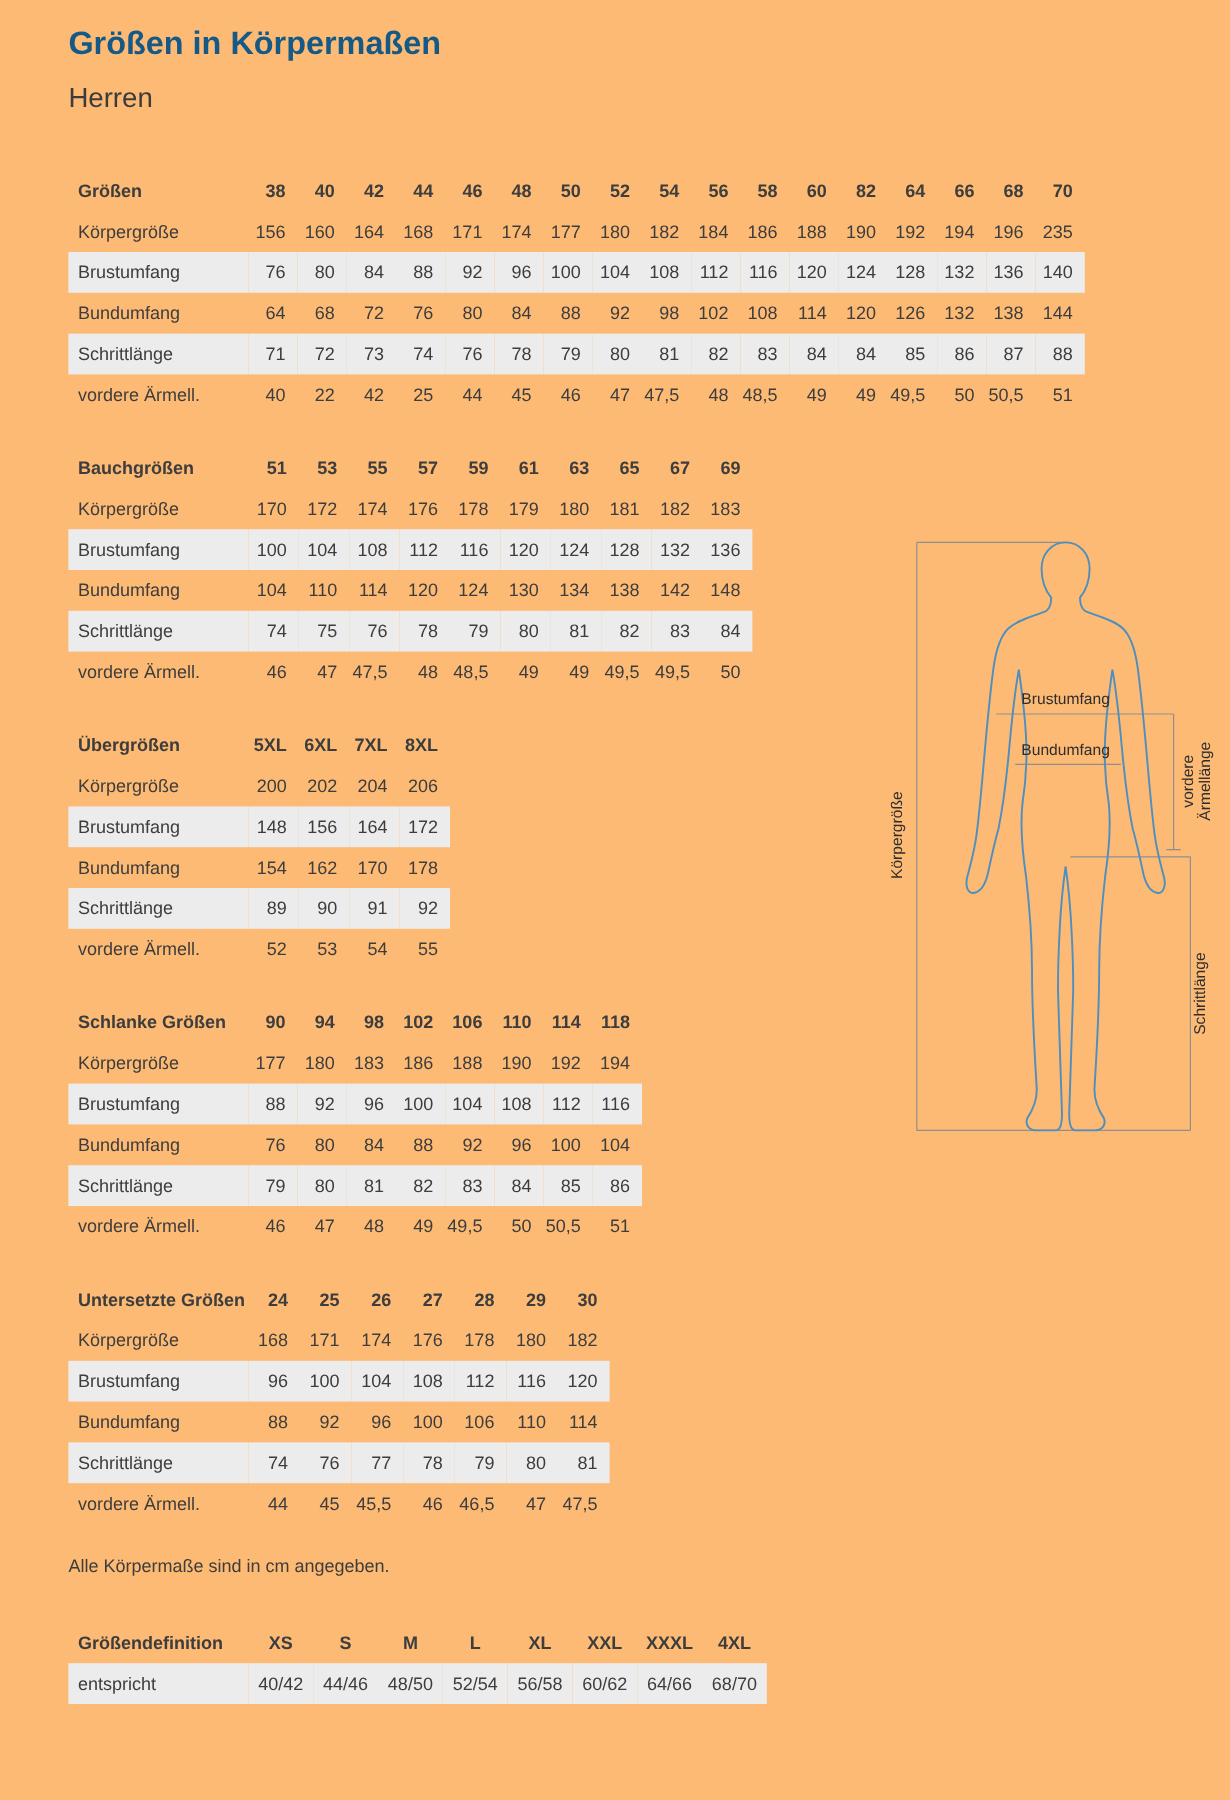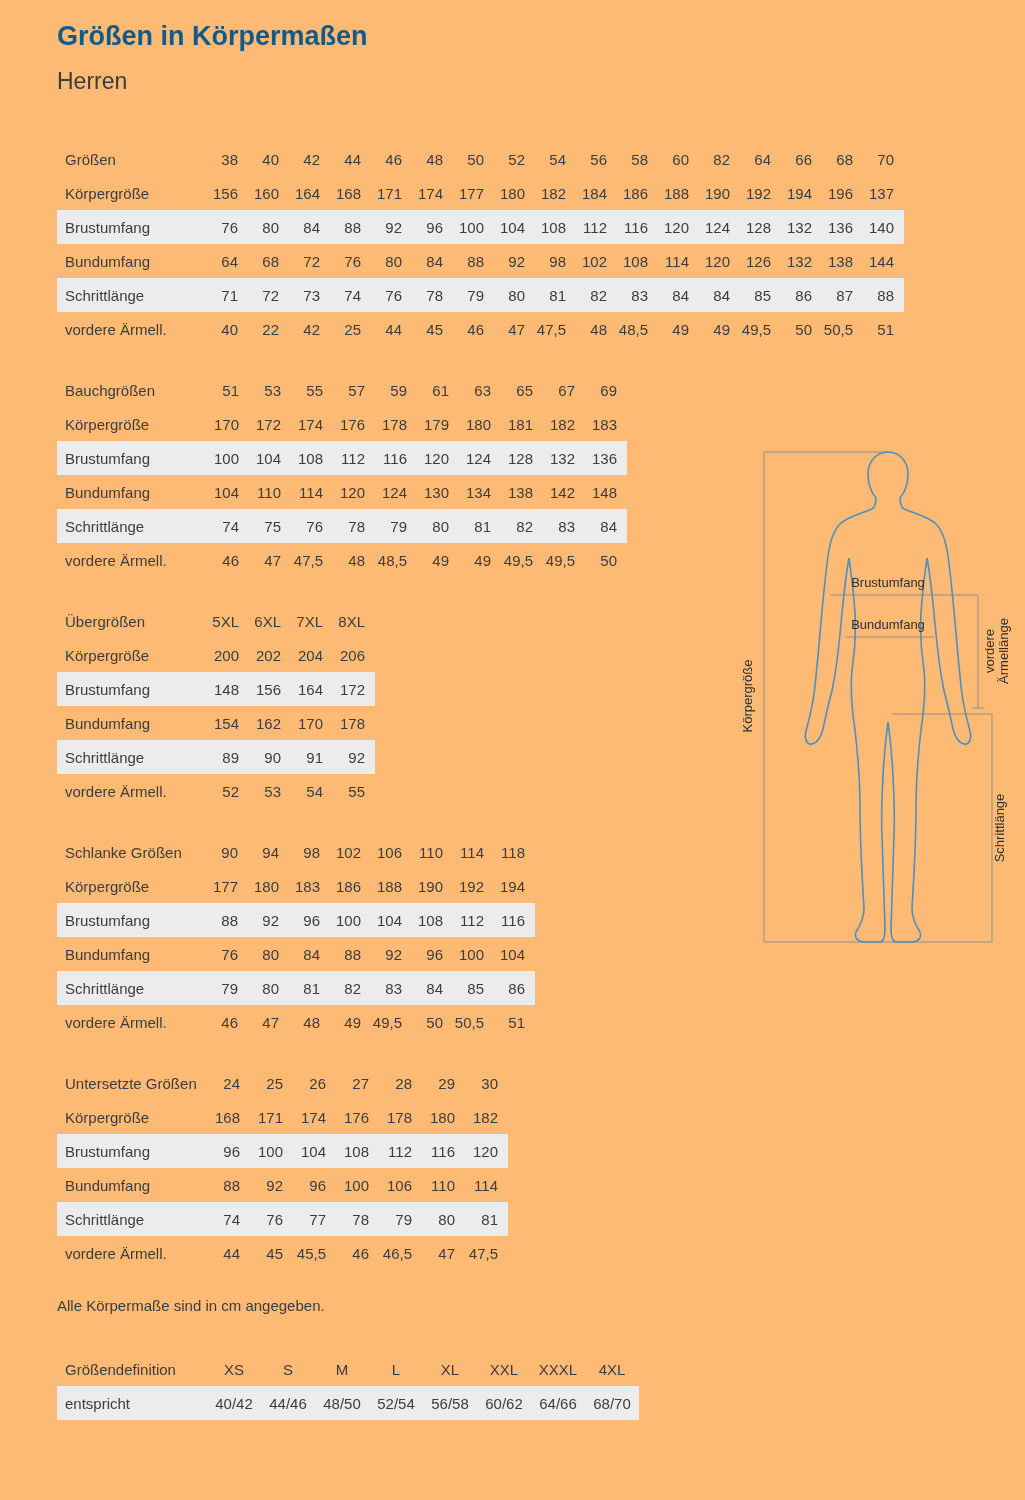--- a/index.html
+++ b/index.html
@@ -7,21 +7,21 @@
   body { font-family:"Liberation Sans", sans-serif; }
   .page { position:relative; width:1025px; height:1500px; background:#fdba74; overflow:hidden; }
   .content { position:absolute; left:57px; top:21px; width:870px; }
   h1.title { font-size:27px; font-weight:bold; color:#155a87; margin:0 0 16px 0; }
   h2.subtitle { font-size:23px; font-weight:400; color:#3c3c3c; margin:0 0 47px 0; }
   table.size-table { border-collapse:collapse; table-layout:fixed; margin:0 0 27px 0; white-space:nowrap; }
   .size-table th, .size-table td {
     height:34px; font-size:15px; color:#3d3d3d; text-align:right;
     padding:0 10px 0 0; font-weight:normal; vertical-align:middle;
   }
-  .size-table thead th { font-weight:normal; }
+  .size-table thead th { font-weight:bold; }
   .size-table th:first-child, .size-table td:first-child { text-align:left; padding:0 0 0 8px; }
   .size-table tr.stripe { background:#ececec; }
   .center-cols th:not(:first-child), .center-cols td:not(:first-child) { text-align:center; padding-right:0; }
   p.note { font-size:15px; color:#3d3d3d; margin:0 0 38px 0; }
   h1.intl { margin-bottom:30px; }
   svg.figure { position:absolute; left:742px; top:446px; }
   svg text { font-family:"Liberation Sans", sans-serif; }
 </style>
 </head>
 <body>
@@ -87,21 +87,21 @@
               <td>177</td>
               <td>180</td>
               <td>182</td>
               <td>184</td>
               <td>186</td>
               <td>188</td>
               <td>190</td>
               <td>192</td>
               <td>194</td>
               <td>196</td>
-              <td>137</td>
+              <td>235</td>
             </tr>
             <tr class="stripe">
               <td>Brustumfang</td>
               <td>76</td>
               <td>80</td>
               <td>84</td>
               <td>88</td>
               <td>92</td>
               <td>96</td>
               <td>100</td>

